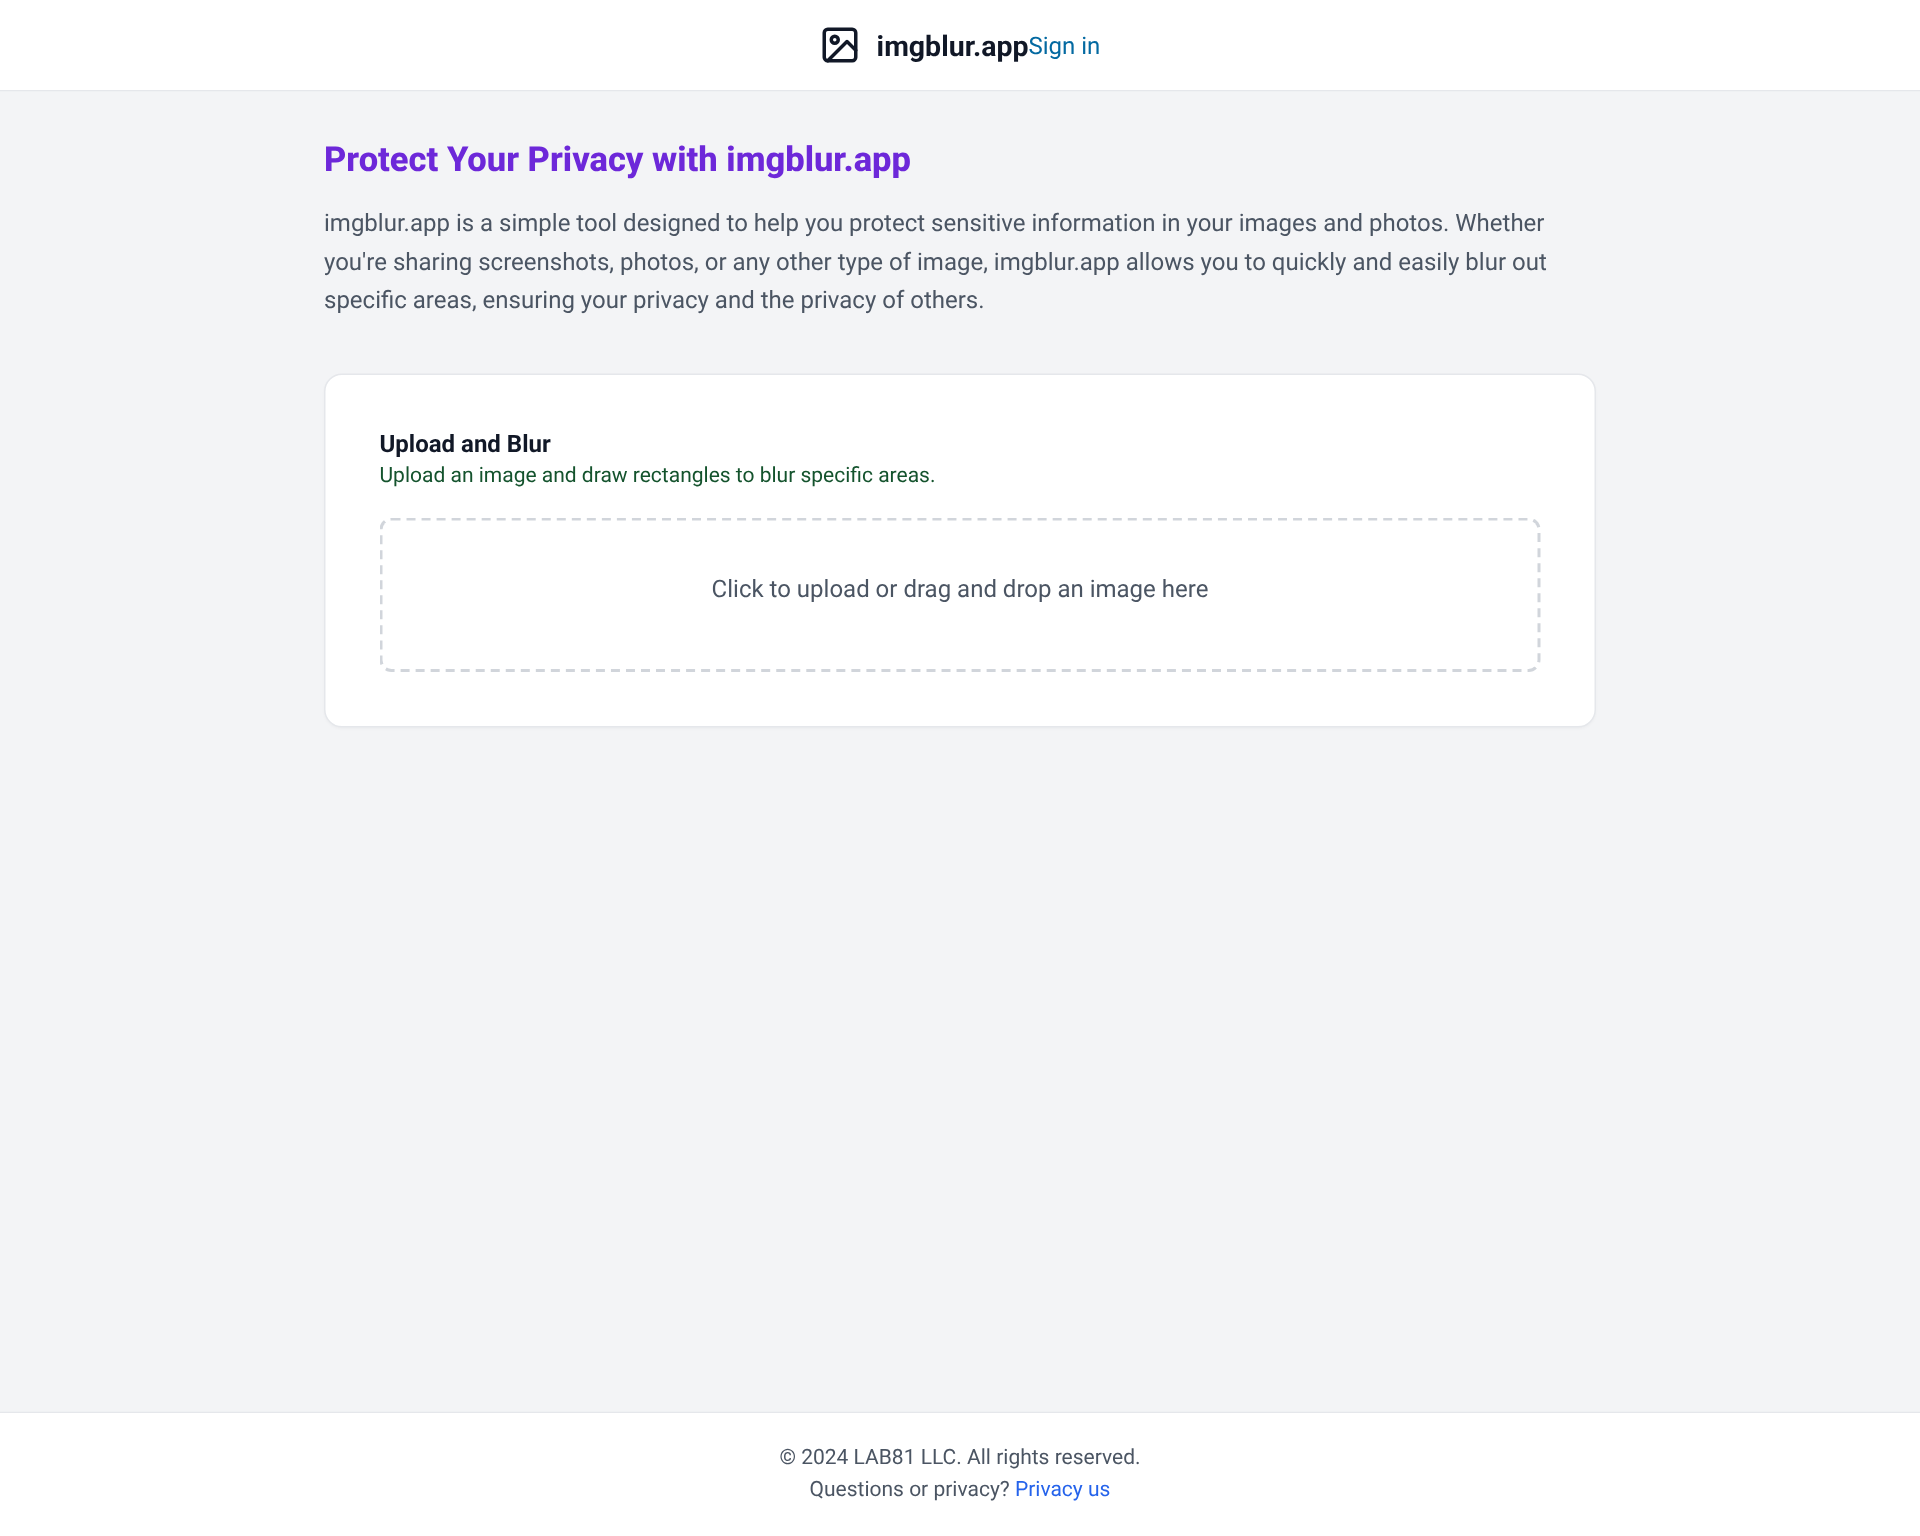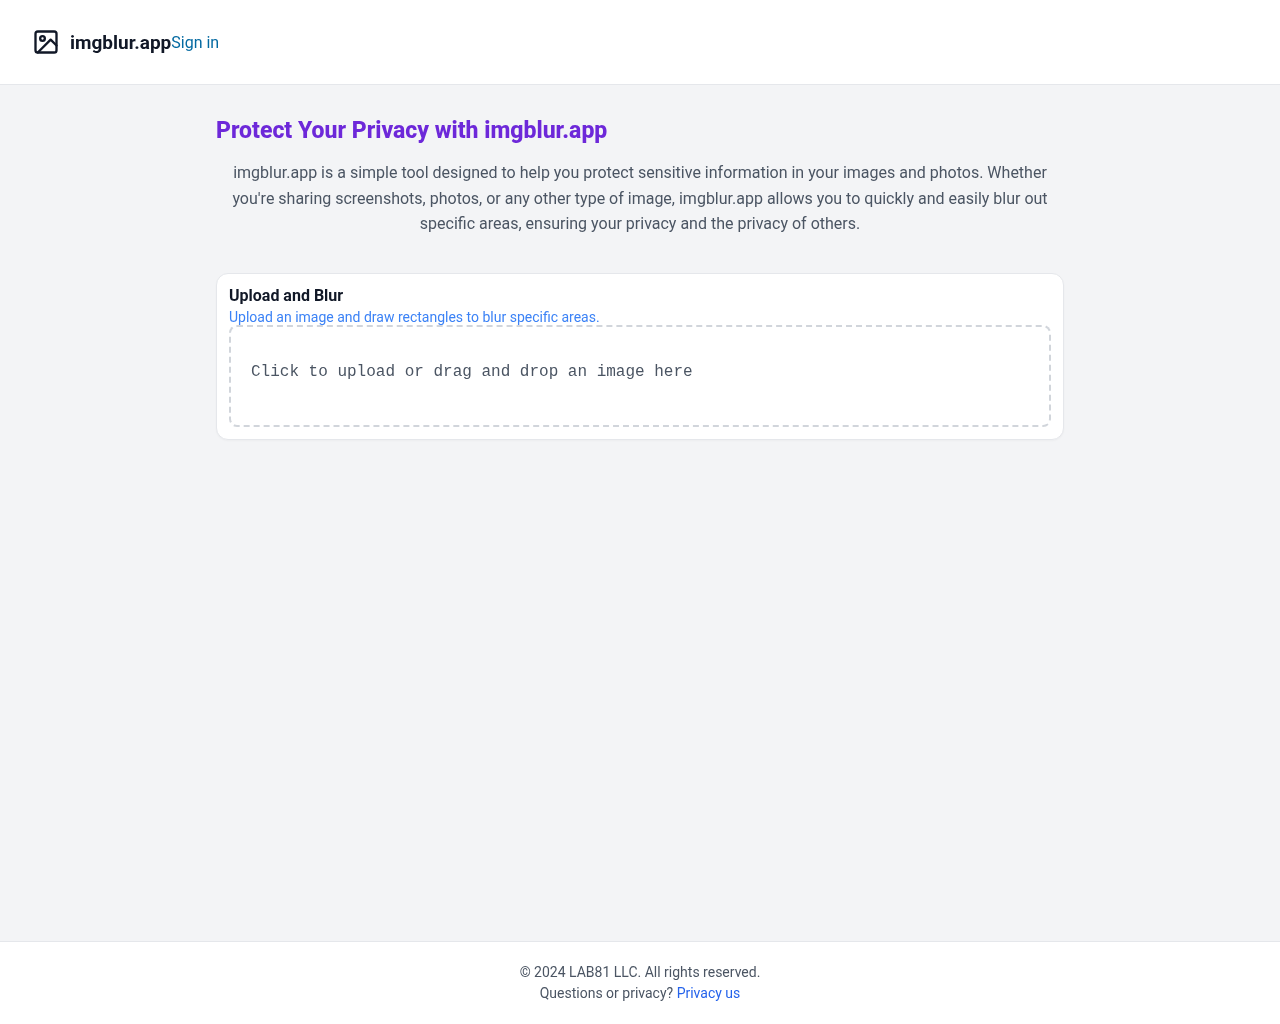--- a/index.html
+++ b/index.html
@@ -11,24 +11,24 @@
       font-family: -apple-system, BlinkMacSystemFont, 'Segoe UI', Roboto, 'Helvetica Neue', Arial, sans-serif;
       width: 1280px;
       height: 1024px;
       background: #f3f4f6;
       display: flex;
       flex-direction: column;
     }
     .header {
       background: #ffffff;
       border-bottom: 1px solid #e5e7eb;
-      padding: 28px 32px;
+      padding: 16px 32px;
       display: flex;
       align-items: center;
-      justify-content: flex-start;
+      justify-content: center;
     }
     .logo-wrap {
       display: flex;
       align-items: center;
       gap: 10px;
     }
     .logo-icon {
       width: 28px;
       height: 28px;
       color: #111827;
@@ -59,45 +59,45 @@
       font-size: 23px;
       font-weight: 800;
       color: #6d28d9;
       margin-bottom: 16px;
     }
     .page-desc {
       font-size: 16px;
       color: #4b5563;
       line-height: 1.6;
       margin-bottom: 36px;
-      text-align: center;
     }
     .card {
       background: #ffffff;
       border: 1px solid #e5e7eb;
       border-radius: 12px;
-      padding: 12px;
+      padding: 36px;
       box-shadow: 0 1px 2px rgba(0,0,0,0.03);
     }
     .card-title {
       font-size: 16px;
       font-weight: 700;
       color: #111827;
       margin-bottom: 4px;
     }
     .card-subtitle {
       font-size: 14px;
-      color: #3b82f6;
+      color: #14532d;
+      margin-bottom: 20px;
     }
     .dropzone {
       border: 2px dashed #d1d5db;
       border-radius: 8px;
       padding: 36px 20px;
+      text-align: center;
       cursor: pointer;
-      font-family: Liberation Mono, monospace;
     }
     .dropzone-primary {
       font-size: 16px;
       color: #4b5563;
       margin-bottom: 8px;
     }
     .dropzone-secondary {
       font-size: 14px;
       color: #9ca3af;
     }

